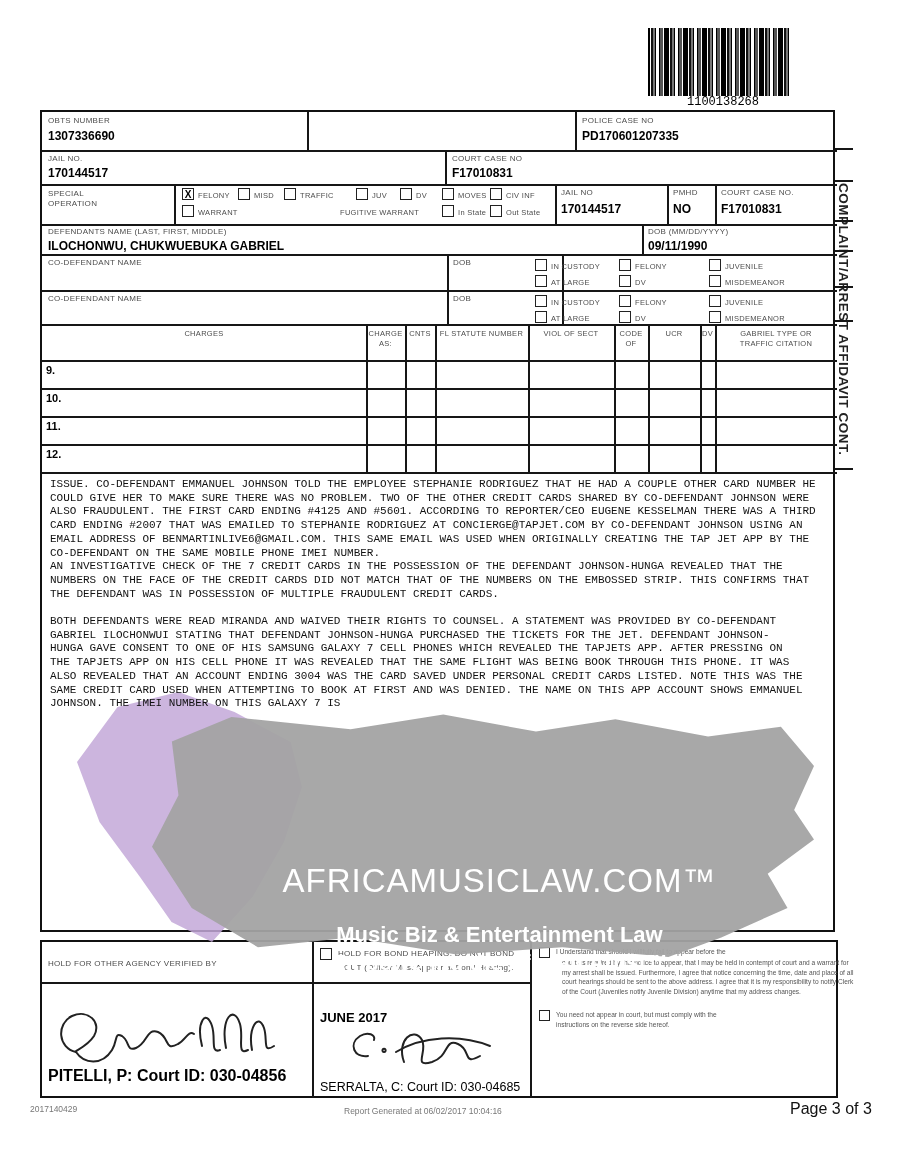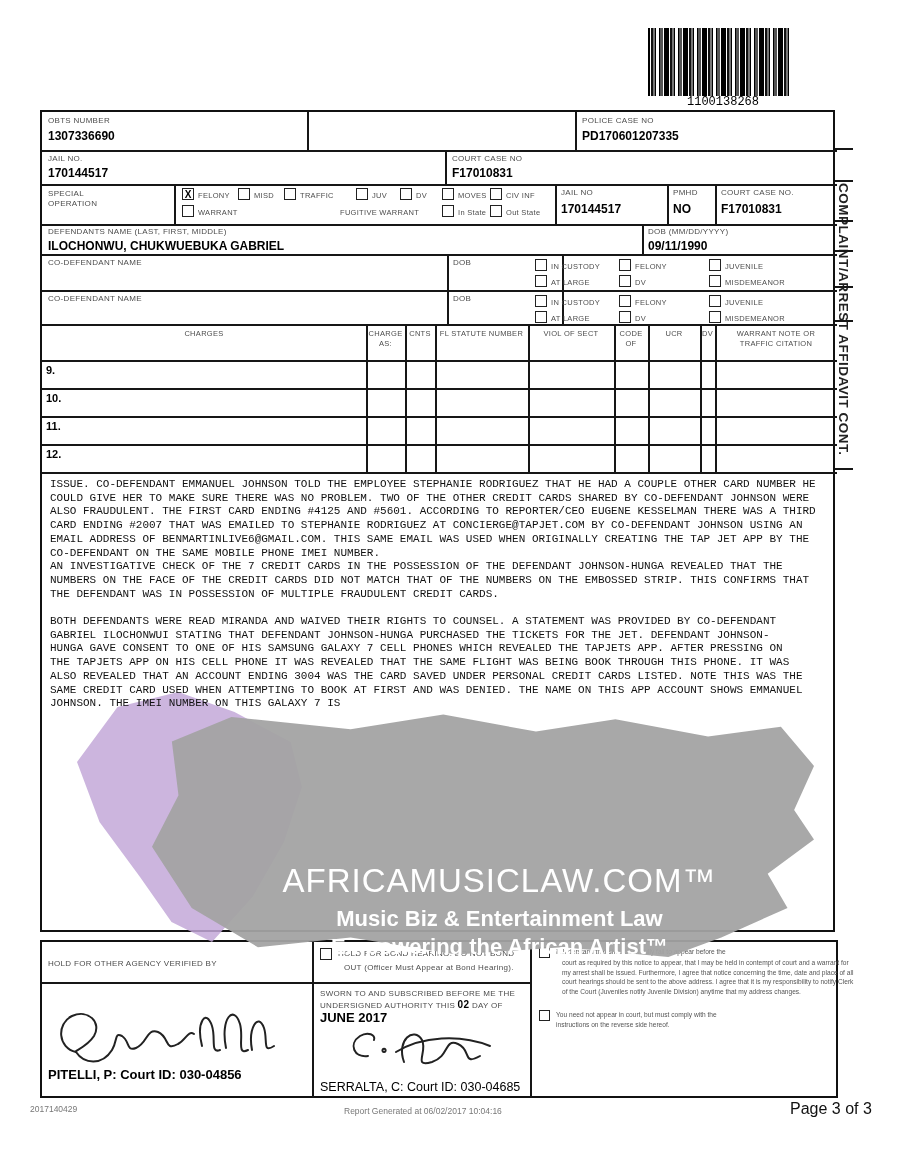--- a/index.html
+++ b/index.html
@@ -176,35 +176,35 @@
     <div class="th" style="left:0;top:217px;width:324px">CHARGES</div>
     <div class="th" style="left:324px;top:217px;width:39px;white-space:pre-line">CHARGE
 AS:</div>
     <div class="th" style="left:363px;top:217px;width:30px">CNTS</div>
     <div class="th" style="left:393px;top:217px;width:93px">FL STATUTE NUMBER</div>
     <div class="th" style="left:486px;top:217px;width:86px">VIOL OF SECT</div>
     <div class="th" style="left:572px;top:217px;width:34px;white-space:pre-line">CODE
 OF</div>
     <div class="th" style="left:606px;top:217px;width:52px">UCR</div>
     <div class="th" style="left:658px;top:217px;width:15px">DV</div>
-    <div class="th" style="left:673px;top:217px;width:122px;white-space:pre-line">WARRANT NOTE OR
+    <div class="th" style="left:673px;top:217px;width:122px;white-space:pre-line">GABRIEL TYPE OR
 TRAFFIC CITATION</div>
 
     <div class="rownum" style="left:4px;top:252px">9.</div>
     <div class="rownum" style="left:4px;top:280px">10.</div>
     <div class="rownum" style="left:4px;top:308px">11.</div>
     <div class="rownum" style="left:4px;top:336px">12.</div>
 
     <div class="wm-shape" style="left:35px;top:580px;width:225px;height:250px;background:rgba(195,168,216,.85);
                 clip-path:polygon(18% 6%,45% 0%,70% 8%,95% 20%,100% 38%,92% 60%,78% 82%,60% 100%,42% 92%,28% 74%,10% 52%,0% 28%)"></div>
     <div class="wm-shape" style="left:110px;top:600px;width:662px;height:245px;background:rgba(163,163,163,.95);
                 clip-path:polygon(3% 12%,12% 2%,30% 7%,44% 1%,58% 8%,70% 3%,84% 10%,95% 6%,100% 22%,97% 40%,100% 52%,93% 66%,96% 80%,86% 92%,78% 100%,62% 96%,46% 99%,30% 92%,16% 96%,6% 80%,0% 55%,4% 34%)"></div>
     <div class="abs" id="wm-text">
       <div id="wm-title">AFRICAMUSICLAW.COM™</div>
-      <div id="wm-sub1" style="margin-top:6px">Music Biz &amp; Entertainment Law</div>
+      <div id="wm-sub1" style="margin-top:22px">Music Biz &amp; Entertainment Law</div>
       <div id="wm-sub2">Empowering the African Artist™</div>
     </div>
 
     <div class="abs" id="narrative">ISSUE. CO-DEFENDANT EMMANUEL JOHNSON TOLD THE EMPLOYEE STEPHANIE RODRIGUEZ THAT HE HAD A COUPLE OTHER CARD NUMBER HE
 COULD GIVE HER TO MAKE SURE THERE WAS NO PROBLEM. TWO OF THE OTHER CREDIT CARDS SHARED BY CO-DEFENDANT JOHNSON WERE
 ALSO FRAUDULENT. THE FIRST CARD ENDING #4125 AND #5601. ACCORDING TO REPORTER/CEO EUGENE KESSELMAN THERE WAS A THIRD
 CARD ENDING #2007 THAT WAS EMAILED TO STEPHANIE RODRIGUEZ AT CONCIERGE@TAPJET.COM BY CO-DEFENDANT JOHNSON USING AN
 EMAIL ADDRESS OF BENMARTINLIVE6@GMAIL.COM. THIS SAME EMAIL WAS USED WHEN ORIGINALLY CREATING THE TAP JET APP BY THE
 CO-DEFENDANT ON THE SAME MOBILE PHONE IMEI NUMBER.
 AN INVESTIGATIVE CHECK OF THE 7 CREDIT CARDS IN THE POSSESSION OF THE DEFENDANT JOHNSON-HUNGA REVEALED THAT THE
@@ -226,34 +226,28 @@
     <div class="hline" style="left:0;top:40px;width:488px"></div>
 
     <div class="abs lbl" style="left:6px;top:17px">HOLD FOR OTHER AGENCY VERIFIED BY</div>
 
     <svg class="abs sig" style="left:12px;top:58px" width="235" height="72" viewBox="0 0 235 72">
       <path d="M22,52 C4,48 2,24 18,16 C34,9 48,22 40,36 C33,47 18,52 22,52 C30,64 48,66 58,50 C64,40 60,32 68,36 C76,41 72,52 82,48 C94,43 92,28 104,32 C116,37 110,52 124,44 C132,40 134,30 140,34"></path>
       <path d="M148,46 C142,22 152,8 158,26 C162,38 156,54 166,50"></path>
       <path d="M172,48 C166,18 180,4 186,24 C190,38 182,56 194,50"></path>
       <path d="M198,50 C194,28 204,12 210,28 C214,40 208,54 220,46"></path>
     </svg>
-    <div class="abs" style="left:6px;top:125px;font-size:13px;font-weight:bold;color:#000">PITELLI, P: Court ID: 030-04856</div>
+    <div class="abs" style="left:6px;top:125px;font-size:16px;font-weight:bold;color:#000">PITELLI, P: Court ID: 030-04856</div>
 
     <span class="cb" style="left:278px;top:6px"></span>
     <div class="abs lbl" style="left:296px;top:7px;width:185px">
       <div>HOLD FOR BOND HEARING. DO NOT BOND</div>
       <div style="margin-top:4px;margin-left:6px">OUT (Officer Must Appear at Bond Hearing).</div>
     </div>
 
-    <div class="abs lbl" style="left:278px;top:47px;width:205px">
-      <div>SWORN TO AND SUBSCRIBED BEFORE ME  THE</div>
-      <div><span>UNDERSIGNED AUTHORITY THIS</span>
-        <b style="font-size:10px;color:#000">02</b>
-        <span>DAY OF</span></div>
-    </div>
     <div class="abs" style="left:278px;top:68px;font-size:13px;font-weight:bold;color:#000">JUNE 2017</div>
     <svg class="abs sig" style="left:296px;top:80px" width="165" height="52" viewBox="0 0 165 52">
       <path d="M30,34 C16,36 10,22 22,14 C30,9 38,13 36,18"></path>
       <path d="M46,30 a1.6,1.6 0 1 1 .1,0"></path>
       <path d="M66,40 C58,18 76,4 84,18 C90,30 74,46 94,40 C112,34 106,16 120,22 C134,28 124,44 142,34"></path>
       <path d="M58,30 C84,14 122,12 152,24"></path>
     </svg>
     <div class="abs" style="left:278px;top:138px;font-size:12.5px;font-weight:normal;color:#000">SERRALTA, C: Court ID: 030-04685</div>
 
     <span class="cb" style="left:497px;top:5px;width:11px;height:11px"></span>

